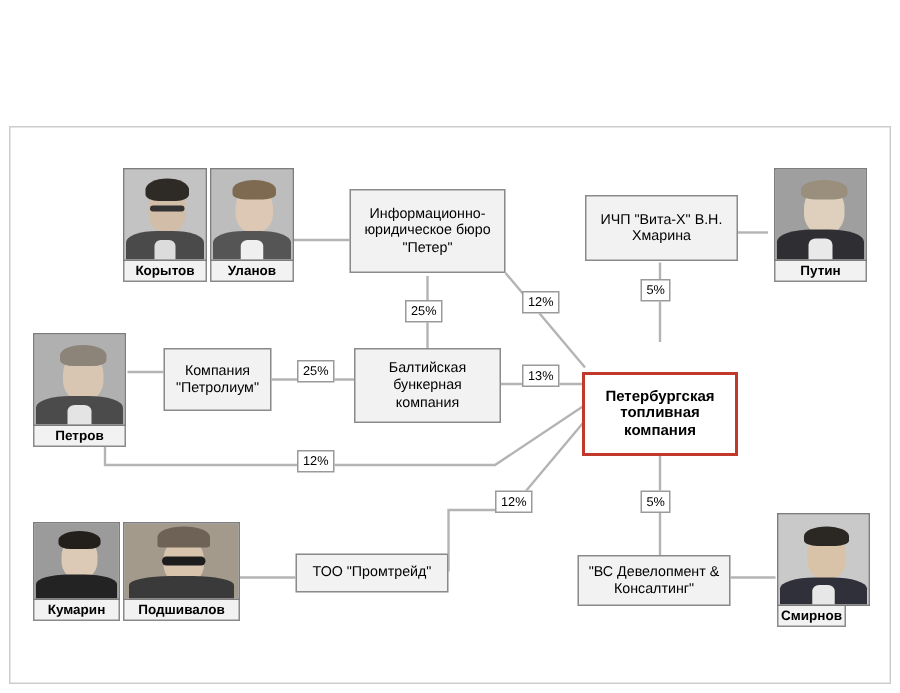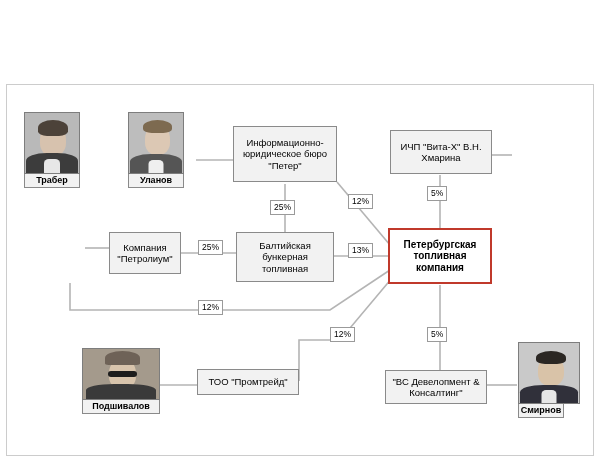--- a/index.html
+++ b/index.html
@@ -53,20 +53,21 @@
     text-align:center;
     display:flex;align-items:center;justify-content:center;
     padding:2px 3px;
     z-index:4;
   }
   .node.highlight{
     background:#ffffff;
     border:2px solid #c0392b;
     font-weight:bold;
     font-size:10px;
+    margin-top:20px;
   }
   
   .photo-card{
     position:absolute;
     z-index:5;
   }
   .photo-frame{
     box-sizing:border-box;
     border:1px solid #7d7d7d;
     background:#cfcfcf;
@@ -158,49 +159,85 @@
       <path d="M299,381 L299,340 L340,340 L392,278"></path>
 
       <path d="M160,385 L197,385"></path>
 
       <path d="M440,285 L440,372"></path>
 
       <path d="M487,385 L517,385"></path>
     </g>
   </svg>
 
-  <div class="photo-card" style="left:24px;top:112px;width:56px;">
+
+  <div class="photo-card" style="left:82px;top:112px;width:56px;">
     <div class="photo-frame" style="width:56px;height:62px;">
       <div class="face">
-        <div class="bg" style="background:#b9b9b9;"></div>
-        <div class="head" style="left:15px;top:12px;width:26px;height:31px;background:#d7c2ae;"></div>
-        <div class="hair" style="left:13px;top:7px;width:30px;height:16px;background:#4c4239;"></div>
-        <div class="body" style="width:52px;height:20px;background:#3c3c3c;"></div>
-        <div class="shirt" style="width:16px;height:14px;background:#e7e7e7;"></div>
-      </div>
-    </div>
-    <div class="photo-label">Трабер</div>
-  </div>
-
-
-  <div class="photo-card" style="left:128px;top:112px;width:56px;">
+        <div class="bg" style="background:#c3c3c3;"></div>
+        <div class="head" style="left:16px;top:11px;width:25px;height:31px;background:#d2bda8;"></div>
+        <div class="hair" style="left:14px;top:6px;width:29px;height:15px;background:#2e2a26;"></div>
+        <div class="glasses" style="left:17px;top:24px;width:23px;background:#333;"></div>
+        <div class="body" style="width:52px;height:19px;background:#4a4a4a;"></div>
+        <div class="shirt" style="width:14px;height:13px;background:#dcdcdc;"></div>
+      </div>
+    </div>
+    <div class="photo-label">Корытов</div>
+  </div>
+
+  <div class="photo-card" style="left:140px;top:112px;width:56px;">
     <div class="photo-frame" style="width:56px;height:62px;">
       <div class="face">
         <div class="bg" style="background:#bdbdbd;"></div>
         <div class="head" style="left:16px;top:12px;width:25px;height:30px;background:#dcc8b4;"></div>
         <div class="hair" style="left:14px;top:7px;width:29px;height:13px;background:#7d6a50;"></div>
         <div class="body" style="width:52px;height:19px;background:#555;"></div>
         <div class="shirt" style="width:15px;height:13px;background:#efefef;"></div>
       </div>
     </div>
     <div class="photo-label">Уланов</div>
   </div>
 
-
-
+  <div class="photo-card" style="left:516px;top:112px;width:62px;">
+    <div class="photo-frame" style="width:62px;height:62px;">
+      <div class="face">
+        <div class="bg" style="background:#9f9f9f;"></div>
+        <div class="head" style="left:19px;top:11px;width:27px;height:32px;background:#ded0bd;"></div>
+        <div class="hair" style="left:17px;top:7px;width:31px;height:13px;background:#9a8e7d;"></div>
+        <div class="body" style="width:58px;height:20px;background:#2f2f33;"></div>
+        <div class="shirt" style="width:16px;height:14px;background:#e9e9e9;"></div>
+      </div>
+    </div>
+    <div class="photo-label">Путин</div>
+  </div>
+
+  <div class="photo-card" style="left:22px;top:222px;width:62px;">
+    <div class="photo-frame" style="width:62px;height:62px;">
+      <div class="face">
+        <div class="bg" style="background:#b0b0b0;"></div>
+        <div class="head" style="left:19px;top:12px;width:27px;height:32px;background:#d9c6b2;"></div>
+        <div class="hair" style="left:17px;top:7px;width:31px;height:14px;background:#8c8379;"></div>
+        <div class="body" style="width:58px;height:19px;background:#4b4b4b;"></div>
+        <div class="shirt" style="width:16px;height:13px;background:#e4e4e4;"></div>
+      </div>
+    </div>
+    <div class="photo-label">Петров</div>
+  </div>
+
+  <div class="photo-card" style="left:22px;top:348px;width:58px;">
+    <div class="photo-frame" style="width:58px;height:52px;">
+      <div class="face">
+        <div class="bg" style="background:#9b9b9b;"></div>
+        <div class="head" style="left:18px;top:9px;width:24px;height:28px;background:#dccab6;"></div>
+        <div class="hair" style="left:16px;top:5px;width:28px;height:12px;background:#23201c;"></div>
+        <div class="body" style="width:54px;height:16px;background:#232323;"></div>
+      </div>
+    </div>
+    <div class="photo-label">Кумарин</div>
+  </div>
 
   <div class="photo-card" style="left:82px;top:348px;width:78px;">
     <div class="photo-frame" style="width:78px;height:52px;">
       <div class="face">
         <div class="bg" style="background:#a49a8c;"></div>
         <div class="head" style="left:26px;top:10px;width:27px;height:30px;background:#d8c4ac;"></div>
         <div class="cap" style="left:22px;top:2px;width:35px;height:14px;background:#6e6257;"></div>
         <div class="glasses" style="left:25px;top:22px;width:29px;height:6px;background:#1d1d1d;border-radius:3px;"></div>
         <div class="body" style="width:70px;height:15px;background:#3a3a3a;"></div>
       </div>
@@ -227,21 +264,21 @@
 
   <div class="node" style="left:390px;top:130px;width:102px;height:44px;">
     <span>ИЧП  "Вита-Х"  В.Н. Хмарина</span>
   </div>
 
   <div class="node" style="left:109px;top:232px;width:72px;height:42px;">
     <span>Компания "Петролиум"</span>
   </div>
 
   <div class="node" style="left:236px;top:232px;width:98px;height:50px;">
-    <span>Балтийская бункерная топливная</span>
+    <span>Балтийская бункерная компания</span>
   </div>
 
   <div class="node highlight" style="left:388px;top:228px;width:104px;height:56px;">
     <span>Петербургская топливная компания</span>
   </div>
 
   <div class="node" style="left:197px;top:369px;width:102px;height:26px;">
     <span>ТОО "Промтрейд"</span>
   </div>
 

